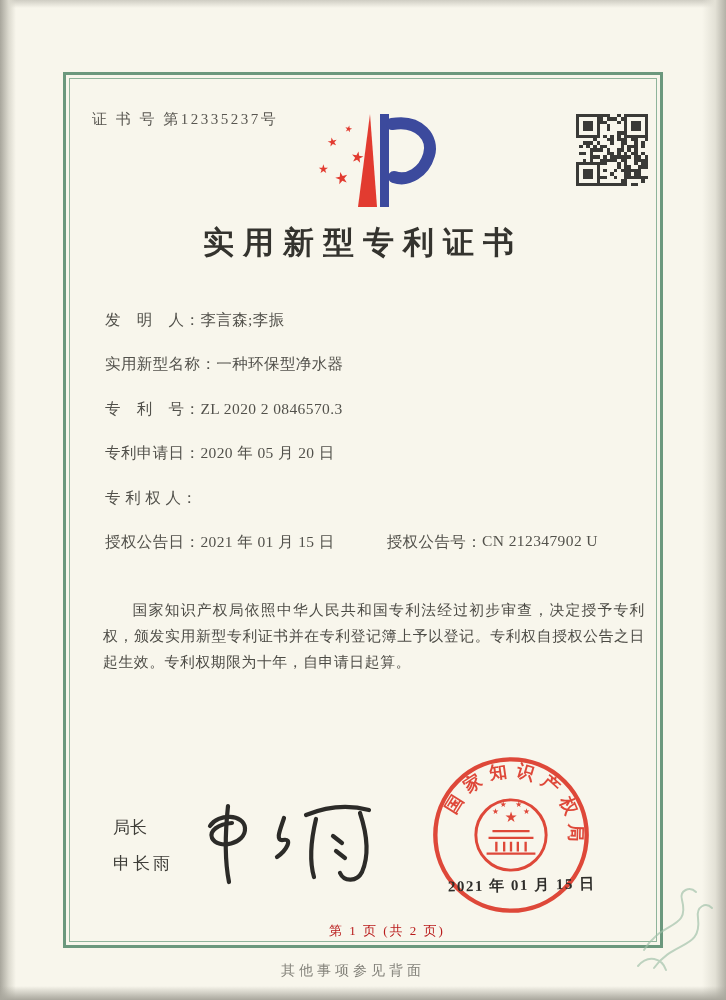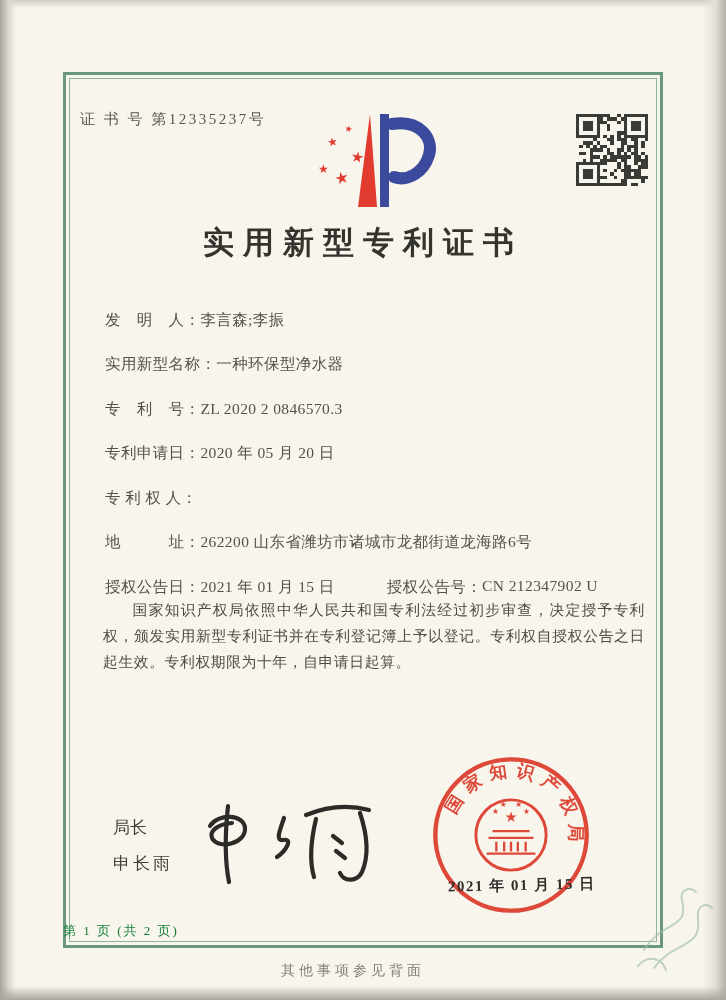--- a/index.html
+++ b/index.html
@@ -21,21 +21,21 @@
 
   .frame{
     position:absolute; left:63px; top:72px; width:600px; height:876px;
     border:3px solid #6b987d;
   }
   .frame-inner{
     position:absolute; inset:3px; border:1px solid #8fb49b;
   }
 
   .cert-no{
-    position:absolute; left:80px; top:110px; font-size:15px;
+    position:absolute; left:92px; top:110px; font-size:15px;
     letter-spacing:2.5px; color:#585650;
   }
 
   .logo{ position:absolute; left:310px; top:110px; width:132px; height:102px; }
   .qr{ position:absolute; left:576px; top:114px; width:72px; height:72px; }
 
   .title{
     position:absolute; left:63px; top:222px; width:600px; text-align:center;
     font-size:31px; font-weight:bold; letter-spacing:9px; color:#34332e;
   }
@@ -61,22 +61,22 @@
 
   .seal{ position:absolute; left:428px; top:752px; width:166px; height:166px; opacity:.93; z-index:3;}
   .seal-date{
     position:absolute; left:448px; top:876px; z-index:4;
     font-size:15px; color:#2e2d2a; letter-spacing:1.5px; font-weight:bold;
     transform:rotate(-1.2deg);
   }
   .flourish{ position:absolute; left:632px; top:878px; width:84px; height:96px; z-index:2;}
 
   .page-num{
-    position:absolute; left:63px; top:922px; width:648px; 
-    font-size:13px; color:#15803d; letter-spacing:2px;
+    position:absolute; left:63px; top:922px; width:648px; text-align:center;
+    font-size:13px; color:#b91c1c; letter-spacing:2px;
   }
   .footer-note{
     position:absolute; left:0; top:962px; width:706px; text-align:center;
     font-size:14px; color:#83827a; letter-spacing:4px;
   }
 </style>
 </head>
 <body>
 
 <div class="page">
@@ -360,23 +360,20 @@
     </div>
     <div class="field-row">
       <span class="field-label">专　利　号：</span><span class="field-value">ZL 2020 2 0846570.3</span>
     </div>
     <div class="field-row">
       <span class="field-label">专利申请日：</span><span class="field-value">2020 年 05 月 20 日</span>
     </div>
     <div class="field-row">
       <span class="field-label">专 利 权 人：</span>
     </div>
-    <div class="field-row">
-      <span class="field-label">地　　　址：</span><span class="field-value">262200 山东省潍坊市诸城市龙都街道龙海路6号</span>
-    </div>
     <div class="field-row grant-row">
       <span class="field-label">授权公告日：</span><span class="field-value">2021 年 01 月 15 日</span>
       <span class="grant-col2">
         <span class="field-label">授权公告号：</span><span class="field-value">CN 212347902 U</span>
       </span>
     </div>
   </div>
 
   <div class="body-text">
     <p>国家知识产权局依照中华人民共和国专利法经过初步审查，决定授予专利权，颁发实用新型专利证书并在专利登记簿上予以登记。专利权自授权公告之日起生效。专利权期限为十年，自申请日起算。</p>

